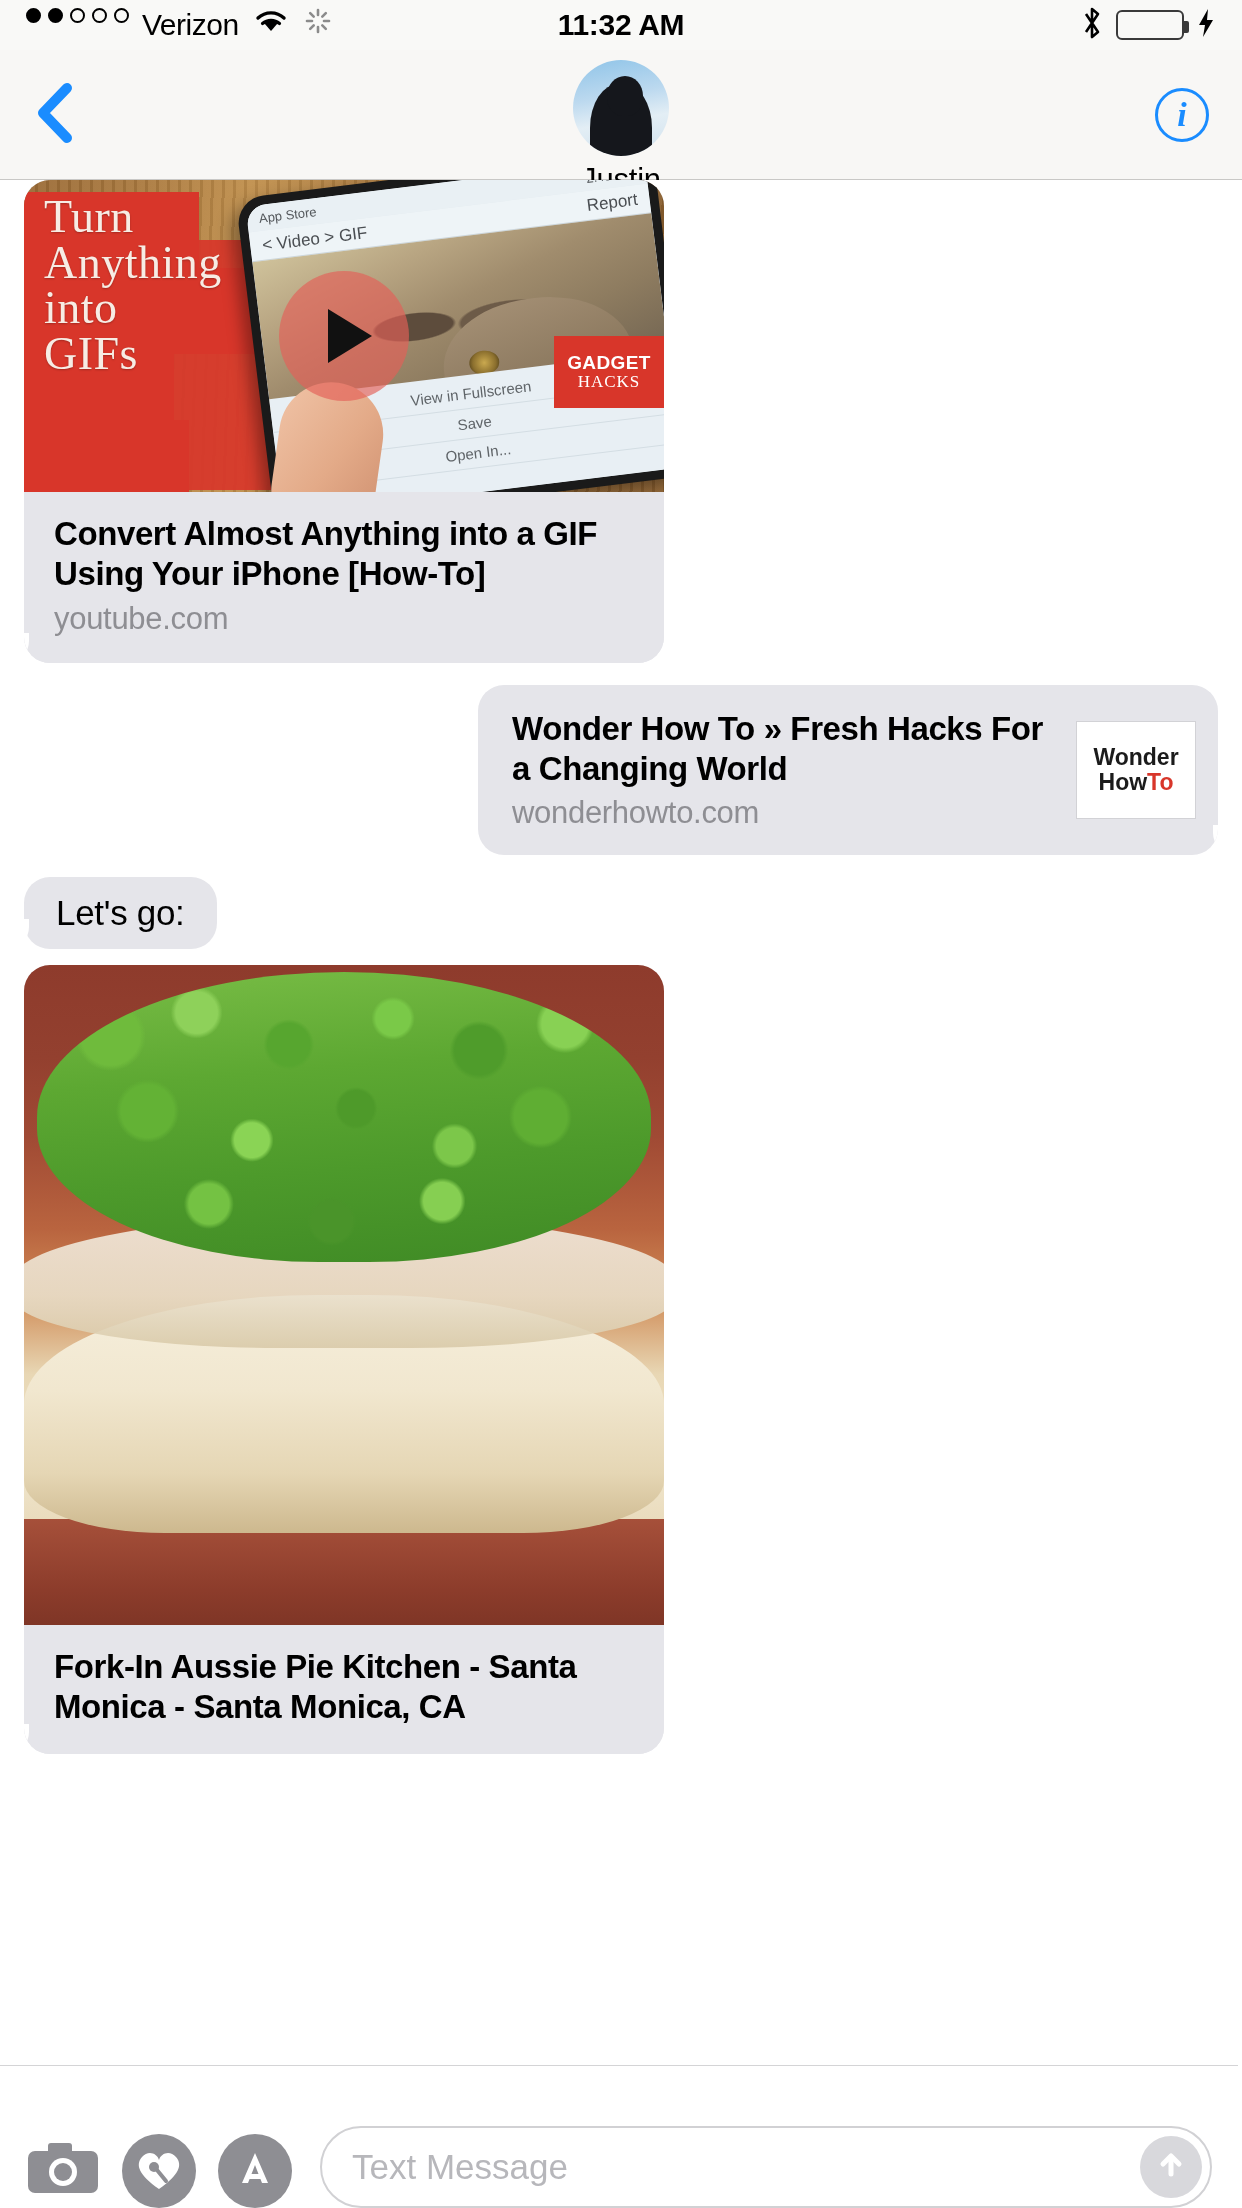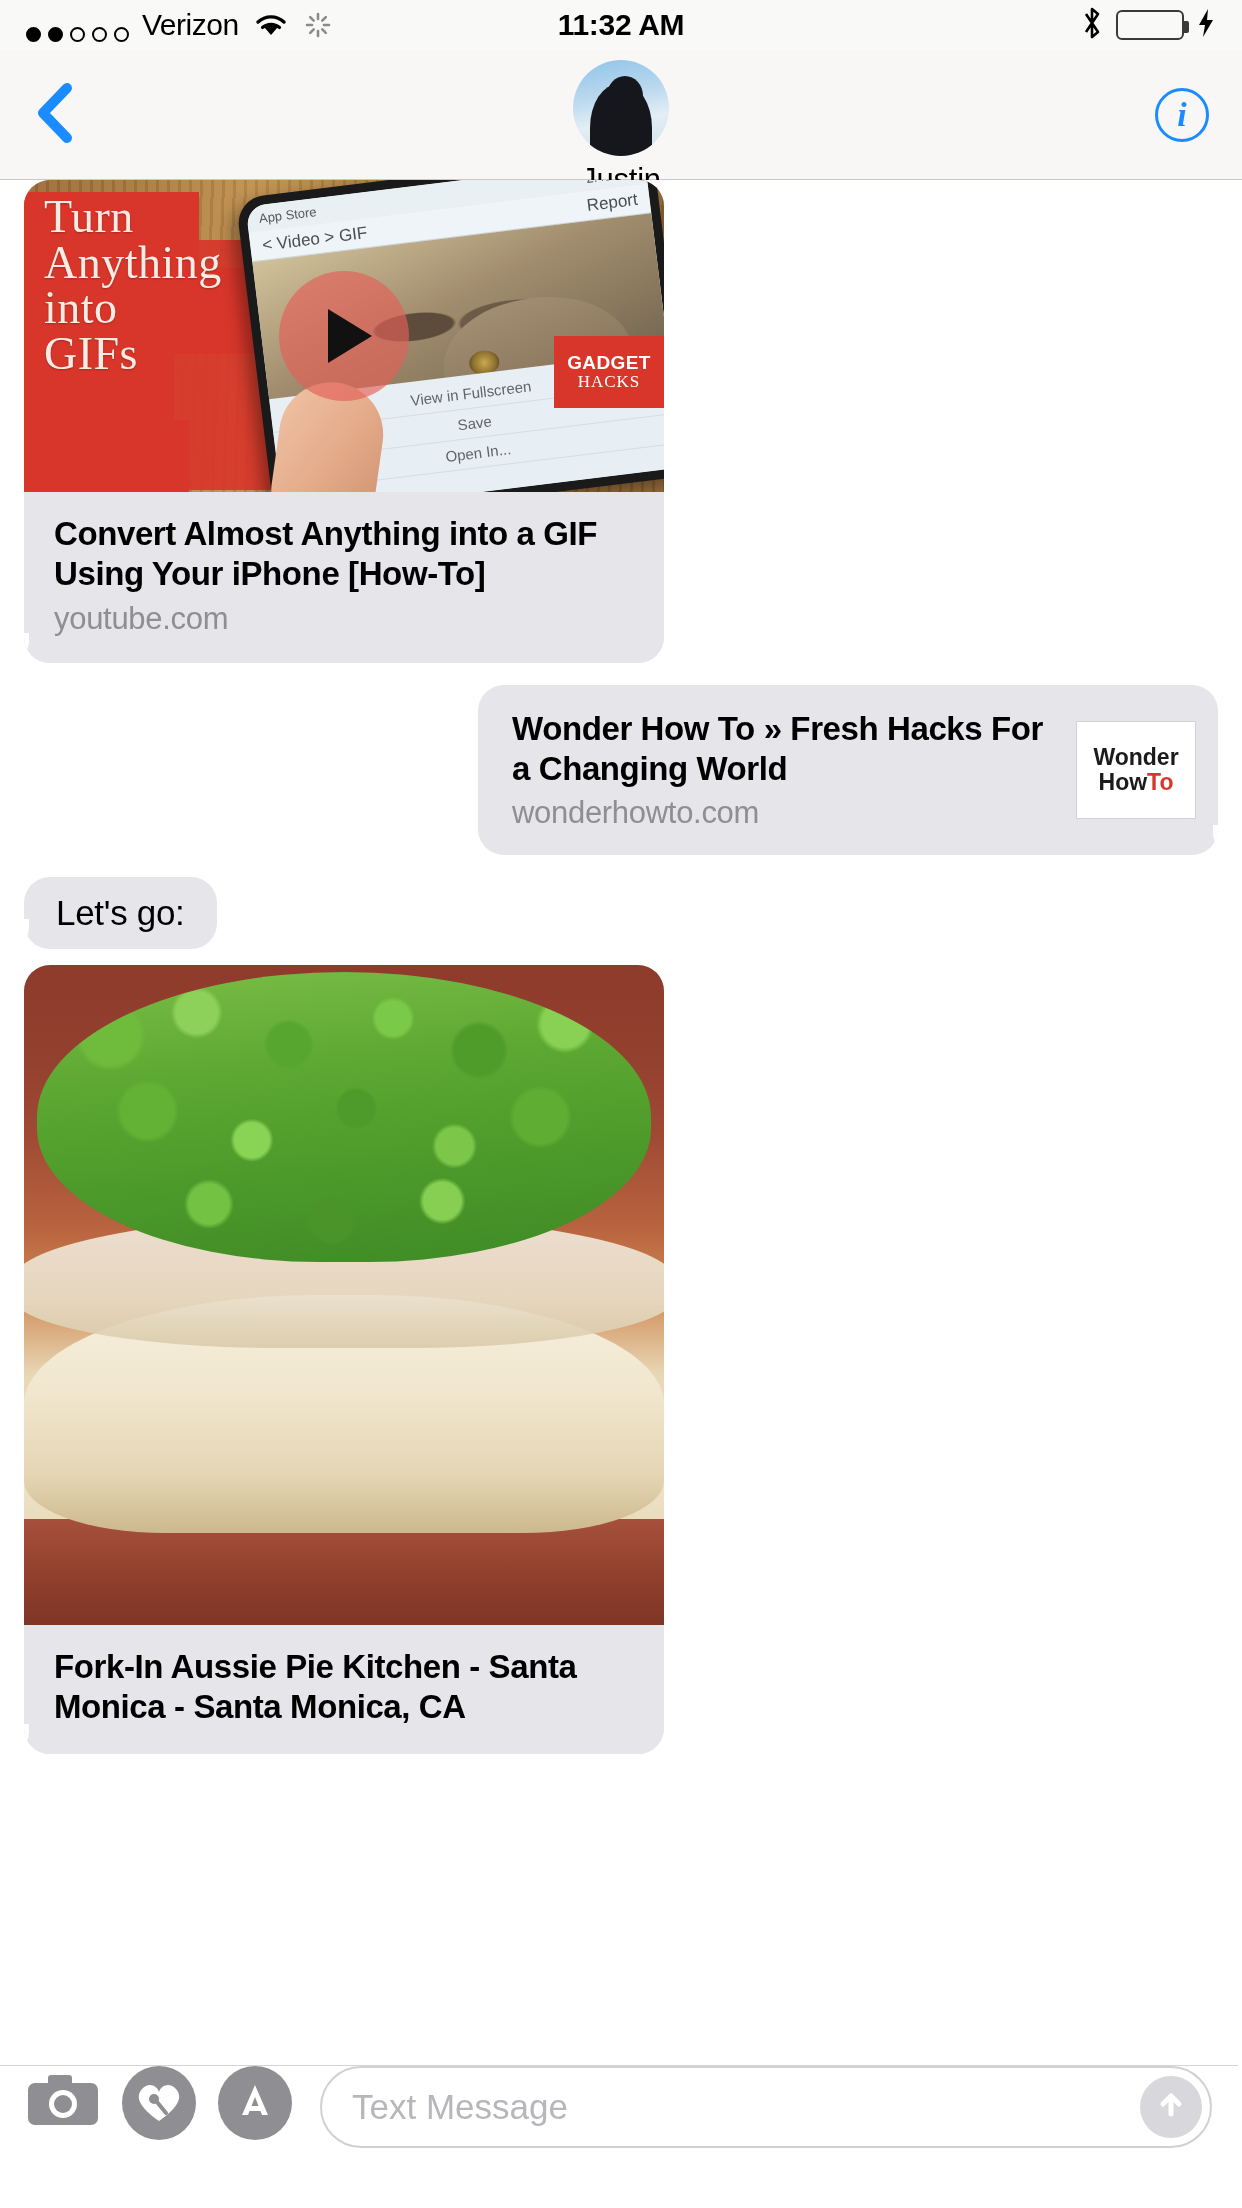--- a/index.html
+++ b/index.html
@@ -12,21 +12,21 @@
   }
 
   
   .status-bar {
     height:50px; width:100%;
     background:#f9f9f7;
     display:flex; align-items:center;
     padding:0 26px;
     position:relative;
   }
-  .status-left { display:flex; align-items:flex-end; gap:9px; }
+  .status-left { display:flex; align-items:flex-start; gap:9px; }
   .dots { display:flex; align-items:center; gap:7px; }
   .dot { width:15px; height:15px; border-radius:50%; border:2px solid #000; }
   .dot.filled { background:#000; }
   .carrier { font-size:30px; color:#000; letter-spacing:-0.5px; margin-left:4px; }
   .wifi-ic { margin-left:6px; }
   .spinner-ic { margin-left:8px; }
   .status-time {
     position:absolute; left:0; right:0; text-align:center;
     font-size:30px; font-weight:600; color:#000; letter-spacing:-0.3px;
     pointer-events:none;
@@ -309,21 +309,21 @@
   .plate {
     position:absolute; left:-4%; bottom:-2%; width:108%; height:18%;
     background:linear-gradient(180deg,#a6503a 0%,#8c3c2b 60%,#7a3324 100%);
   }
 
   
   .toolbar {
     position:absolute; left:0; right:4px; bottom:0; height:143px;
     background:#ffffff;
     border-top:1px solid #d4d4d6;
-    display:flex; align-items:flex-start;
+    display:flex; align-items:flex-end;
     padding:0 26px; gap:22px;
   }
   .tb-icon {
     width:74px; height:74px; border-radius:50%;
     background:#8e8e93;
     display:flex; align-items:center; justify-content:center;
     flex-shrink:0;
   }
   .tb-icon.camera { background:none; }
   .input-wrap {

